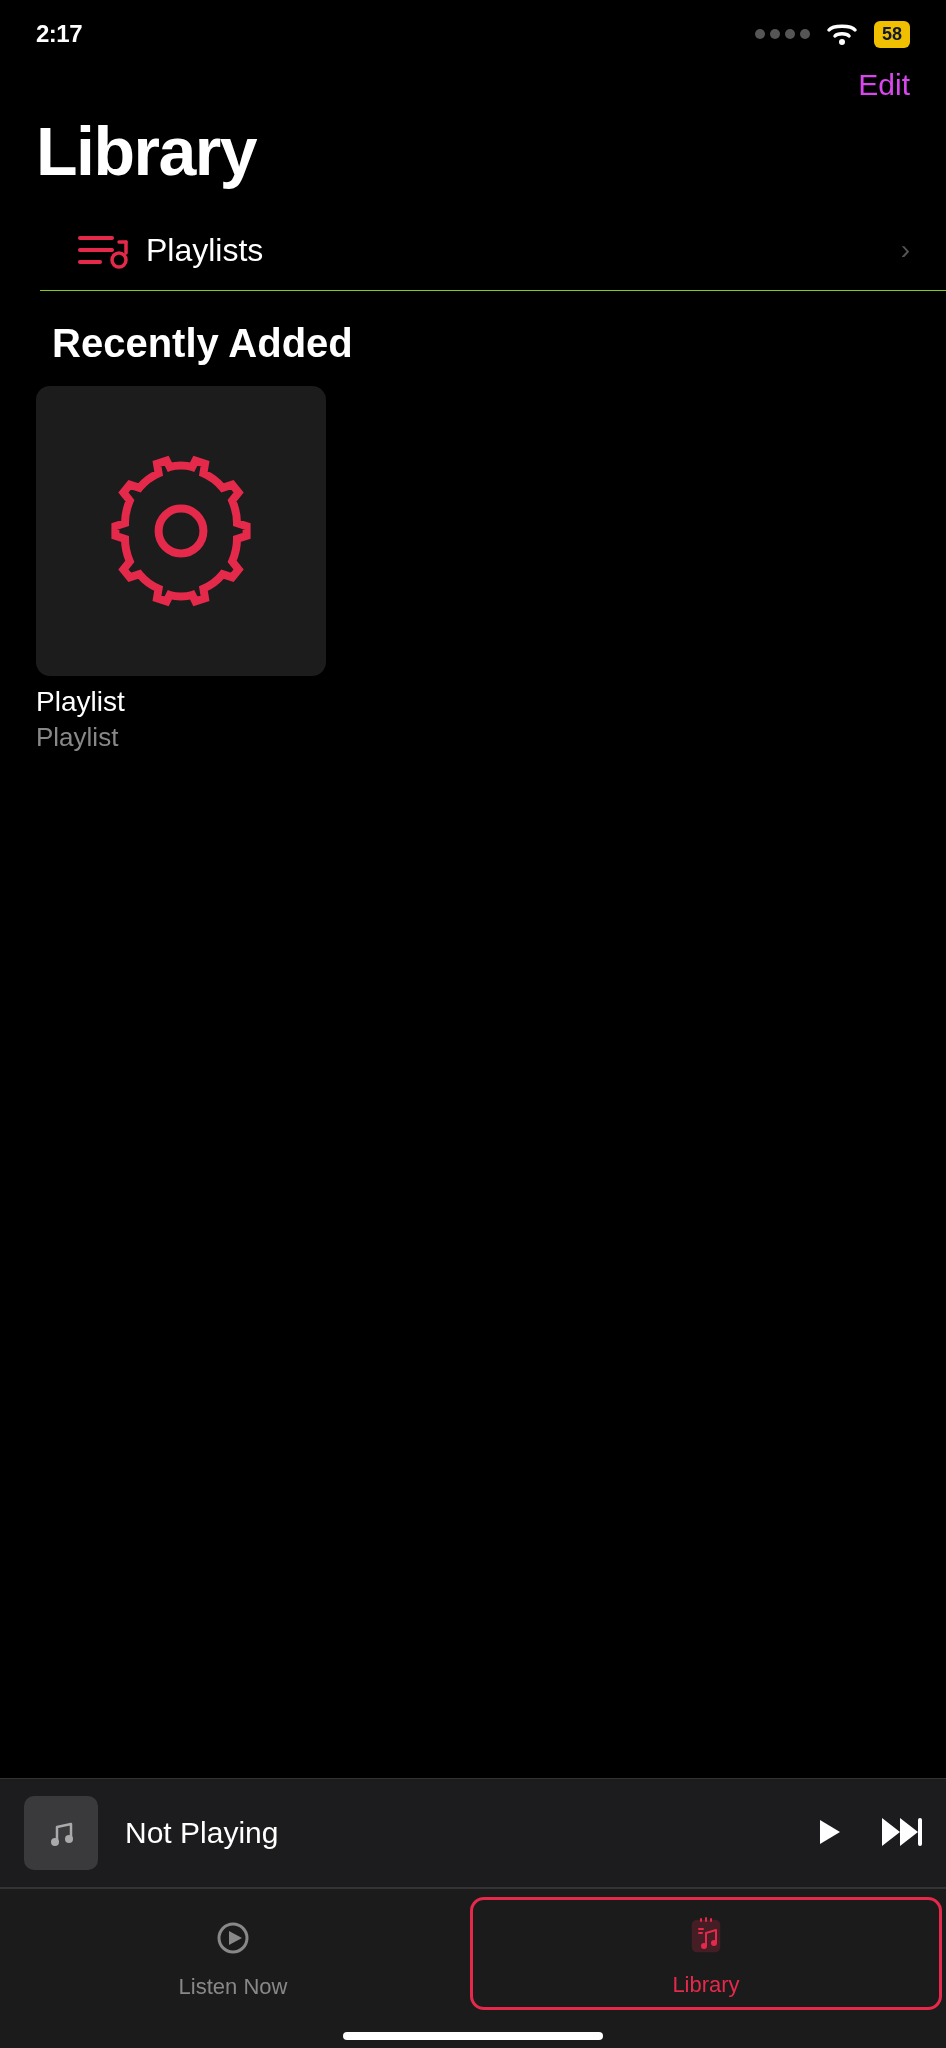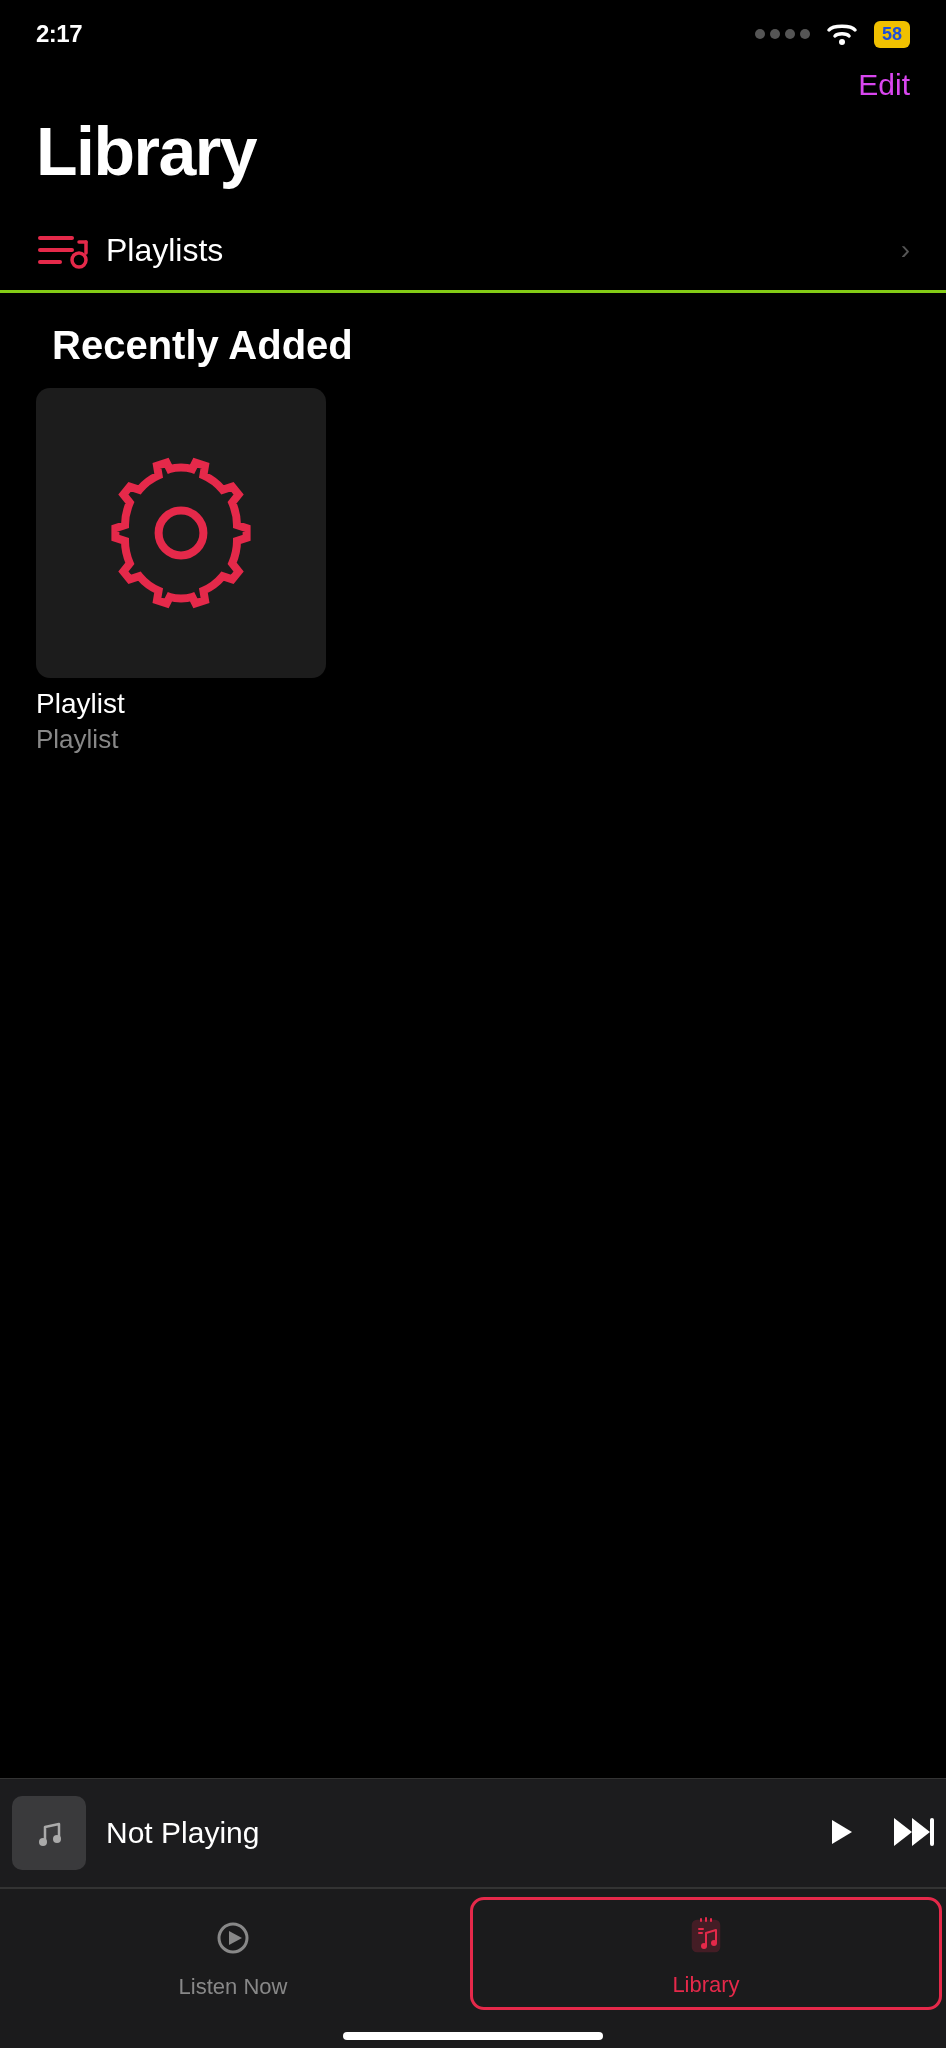--- a/index.html
+++ b/index.html
@@ -45,21 +45,21 @@
     .signal-dots span {
       display: inline-block;
       width: 10px;
       height: 10px;
       border-radius: 50%;
       background: #555;
     }
 
     .battery-badge {
       background: #f0c000;
-      color: #1d4ed8;
+      color: #0f172a;
       font-size: 18px;
       font-weight: 700;
       padding: 3px 8px;
       border-radius: 6px;
       display: flex;
       align-items: center;
     }
 
     
     .header {
@@ -83,22 +83,23 @@
       font-size: 68px;
       font-weight: 800;
       letter-spacing: -1.5px;
     }
 
     
     .playlists-row {
       display: flex;
       align-items: center;
       padding: 20px 36px;
-      border-bottom: 3px solid #84cc16;
+      border-bottom: 1px solid #84cc16;
       cursor: pointer;
+      margin-left: 40px;
     }
 
     .playlists-icon {
       margin-right: 18px;
       display: flex;
       align-items: center;
     }
 
     .playlists-label {
       flex: 1;
@@ -164,22 +165,23 @@
     .mini-player {
       position: fixed;
       bottom: 160px;
       left: 0;
       width: 946px;
       background: #1c1c1e;
       border-top: 1px solid #333;
       border-bottom: 1px solid #333;
       display: flex;
       align-items: center;
-      padding: 18px 12px;
+      padding: 18px 24px;
       height: 110px;
+      gap: 7px;
     }
 
     .mini-player-art {
       width: 74px;
       height: 74px;
       background: #3a3a3c;
       border-radius: 10px;
       display: flex;
       align-items: center;
       justify-content: center;

